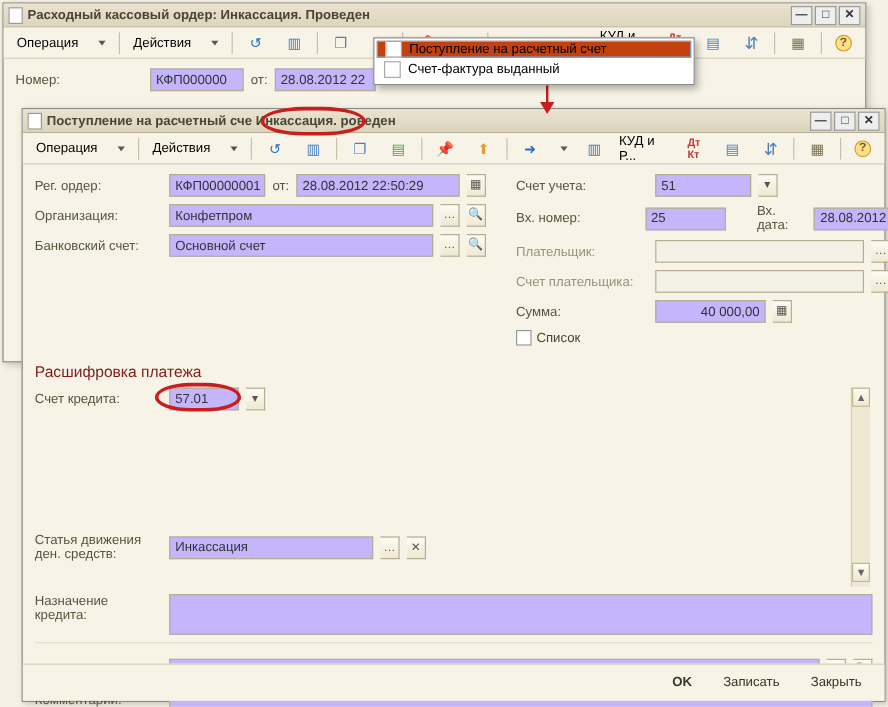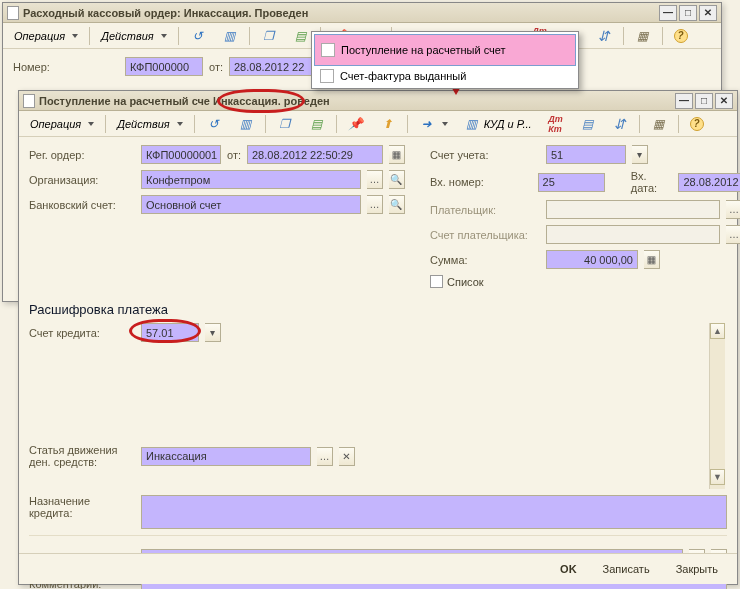--- a/index.html
+++ b/index.html
@@ -60,22 +60,21 @@
     height: 26px;
   }
   .tb-btn {
     height: 22px;
     display: flex;
     align-items: center;
     padding: 0 6px;
     border: 1px solid transparent;
     border-radius: 3px;
     cursor: pointer;
-    gap: 4px;
-    font-style: italic;
+    gap: 14px;
   }
   .tb-sep {
     width: 1px; height: 18px;
     background: #c8c0a8;
     margin: 0 2px;
   }
   .ico {
     width: 16px; height: 16px;
     display: inline-flex;
     align-items: center;
@@ -127,21 +126,21 @@
     line-height: 17px;
     font-size: 10px;
     cursor: pointer;
     color: #555;
   }
   .cols { display: flex; gap: 25px; }
   .col { flex: 1; }
   .col .row .lbl { width: 106px; }
   .col2 .row .lbl { width: 110px; }
   .section-title {
-    color: #0f172a;
+    color: #7f1d1d;
     font-size: 13px;
     margin: 8px 0 6px 0;
   }
   .checkbox-row { display:flex; align-items:center; margin-bottom:6px; }
   .checkbox {
     width:13px;height:13px;border:1px solid #999;background:#fff;margin-right:4px;
   }
   .dropdown-menu {
     position: absolute;
     top: 28px; left: 308px;
@@ -151,23 +150,23 @@
     box-shadow: 3px 3px 6px rgba(0,0,0,0.3);
     padding: 2px;
     z-index: 50;
   }
   .dropdown-menu .mi {
     display: flex; align-items: center;
     height: 20px; padding: 0 6px; gap: 6px;
     cursor: pointer;
   }
   .dropdown-menu .mi.sel {
-    background: #f9a8d4;
+    background: #c2410c;
     border: 1px solid #7a9ecf;
-    height: 32px;
+    height: 14px;
   }
   .mi-icon {
     width:14px;height:14px;border:1px solid #aaa;background:#fff;
   }
   .red-arrow {
     position:absolute;top:50px;left:443px;z-index:45;
   }
   .footer {
     position:absolute;left:0;right:0;bottom:0;
     display:flex;justify-content:flex-end;align-items:center;

